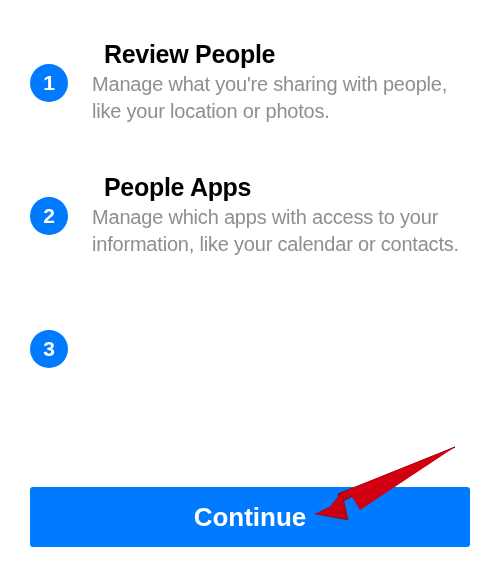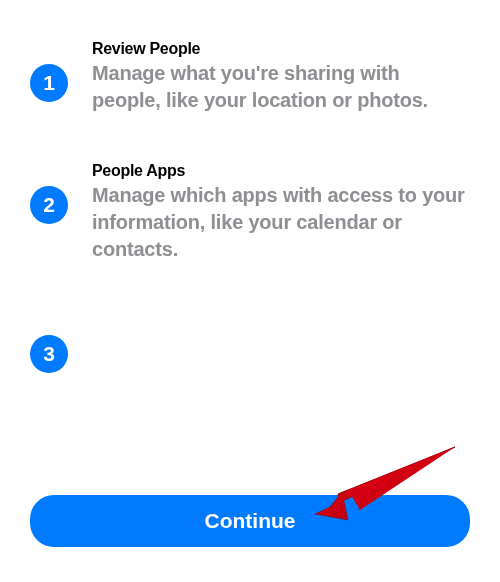--- a/index.html
+++ b/index.html
@@ -36,44 +36,45 @@
       font-weight: 700;
       display: flex;
       align-items: center;
       justify-content: center;
       margin-top: 24px;
     }
     .step-content {
       flex: 1;
     }
     .step-title {
-      font-size: 16px;
+      font-size: 25px;
       font-weight: 700;
       color: #000000;
       margin-bottom: 2px;
       letter-spacing: -0.3px;
+      margin-left: 12px;
     }
     .step-description {
       font-size: 20px;
-      font-weight: 700;
+      font-weight: 400;
       color: #8E8E93;
       line-height: 1.35;
       letter-spacing: -0.2px;
     }
     .continue-button {
       position: absolute;
       left: 30px;
       right: 30px;
       bottom: 35px;
-      height: 52px;
+      height: 60px;
       background: #007AFF;
       border: none;
-      border-radius: 24px;
+      border-radius: 3px;
       color: #ffffff;
-      font-size: 21px;
+      font-size: 26px;
       font-weight: 700;
       cursor: pointer;
       font-family: inherit;
     }
     .arrow-annotation {
       position: absolute;
       bottom: 40px;
       right: 40px;
       pointer-events: none;
     }

